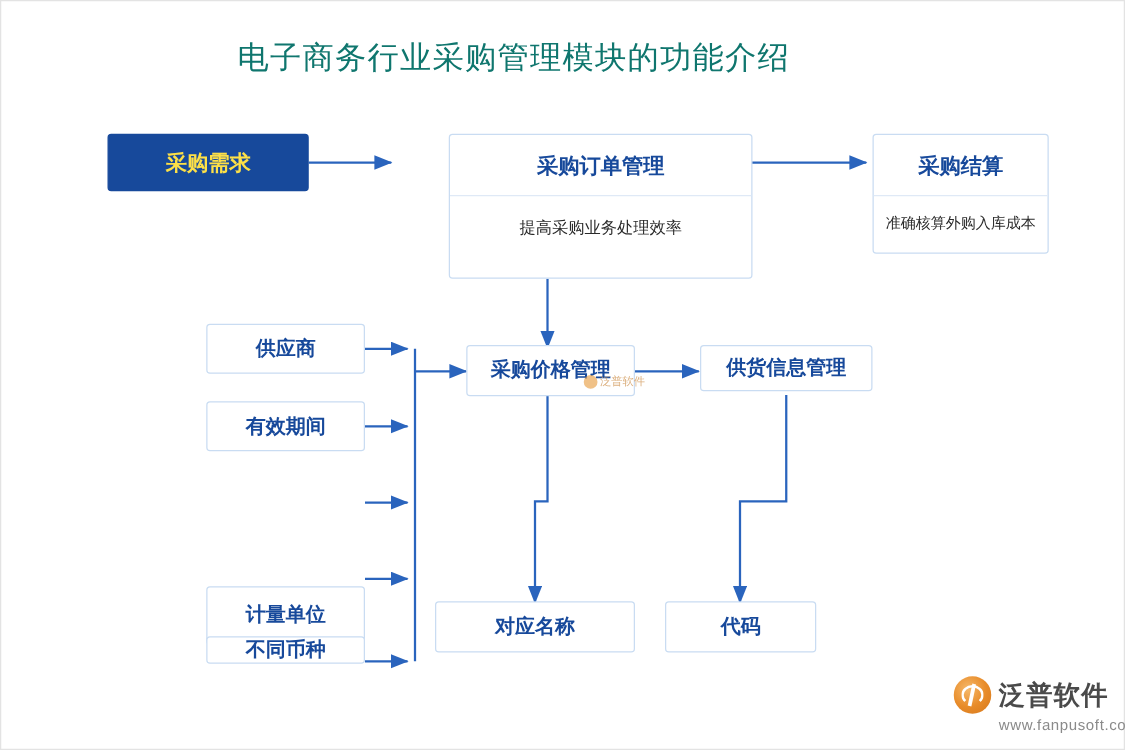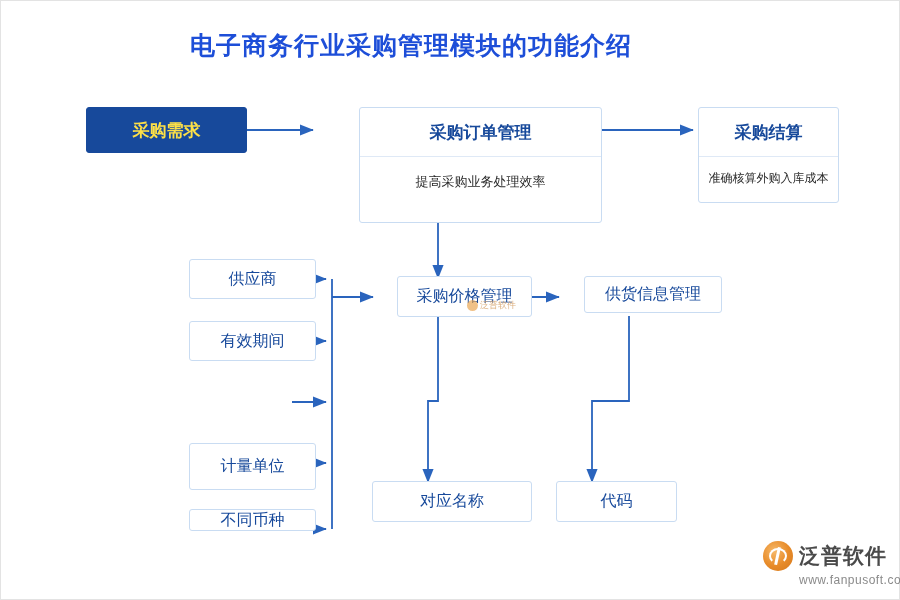--- a/index.html
+++ b/index.html
@@ -30,22 +30,22 @@
     height: 600px;
     pointer-events: none;
   }
   .title {
     position: absolute;
     left: 0;
     top: 28px;
     width: 820px;
     text-align: center;
     font-size: 25px;
-    font-weight: bold;
-    color: #1d4ed8;
+    font-weight: normal;
+    color: #0f766e;
     letter-spacing: 1px;
   }
   .node {
     position: absolute;
     box-sizing: border-box;
     border: 1px solid #c9dcf2;
     background: #ffffff;
     border-radius: 3px;
     display: flex;
     flex-direction: column;
@@ -86,24 +86,23 @@
   .small-node {
     position: absolute;
     box-sizing: border-box;
     border: 1px solid #c9dcf2;
     background: #ffffff;
     border-radius: 3px;
     display: flex;
     align-items: center;
     justify-content: center;
     font-size: 16px;
-    font-weight: normal;
+    font-weight: bold;
     color: #17499b;
     white-space: nowrap;
-    margin-left: 24px;
   }
   .watermark-center {
     position: absolute;
     left: 466px;
     top: 298px;
     font-size: 9px;
     color: #d6a36a;
     opacity: 0.85;
     white-space: nowrap;
     display: flex;
@@ -231,21 +230,21 @@
     <div class="divider"></div>
     <div class="sub" style="font-size:12px; padding-top:13px;">准确核算外购入库成本</div>
   </div>
 
   <div class="small-node" style="left:372px; top:275px; width:135px; height:41px;">采购价格管理</div>
 
   <div class="small-node" style="left:559px; top:275px; width:138px; height:37px;">供货信息管理</div>
 
   <div class="small-node" style="left:164px; top:258px; width:127px; height:40px;">供应商</div>
   <div class="small-node" style="left:164px; top:320px; width:127px; height:40px;">有效期间</div>
-  <div class="small-node" style="left:164px; top:442px; width:127px; height:47px;">计量单位</div>
+  <div class="small-node" style="left:164px; top:468px; width:127px; height:47px;">计量单位</div>
   <div class="small-node" style="left:164px; top:508px; width:127px; height:22px;">不同币种</div>
 
   <div class="small-node" style="left:347px; top:480px; width:160px; height:41px;">对应名称</div>
   <div class="small-node" style="left:531px; top:480px; width:121px; height:41px;">代码</div>
 
   <div class="watermark-center">
     <span class="wm-globe"></span>
     <span>泛普软件</span>
   </div>
 

